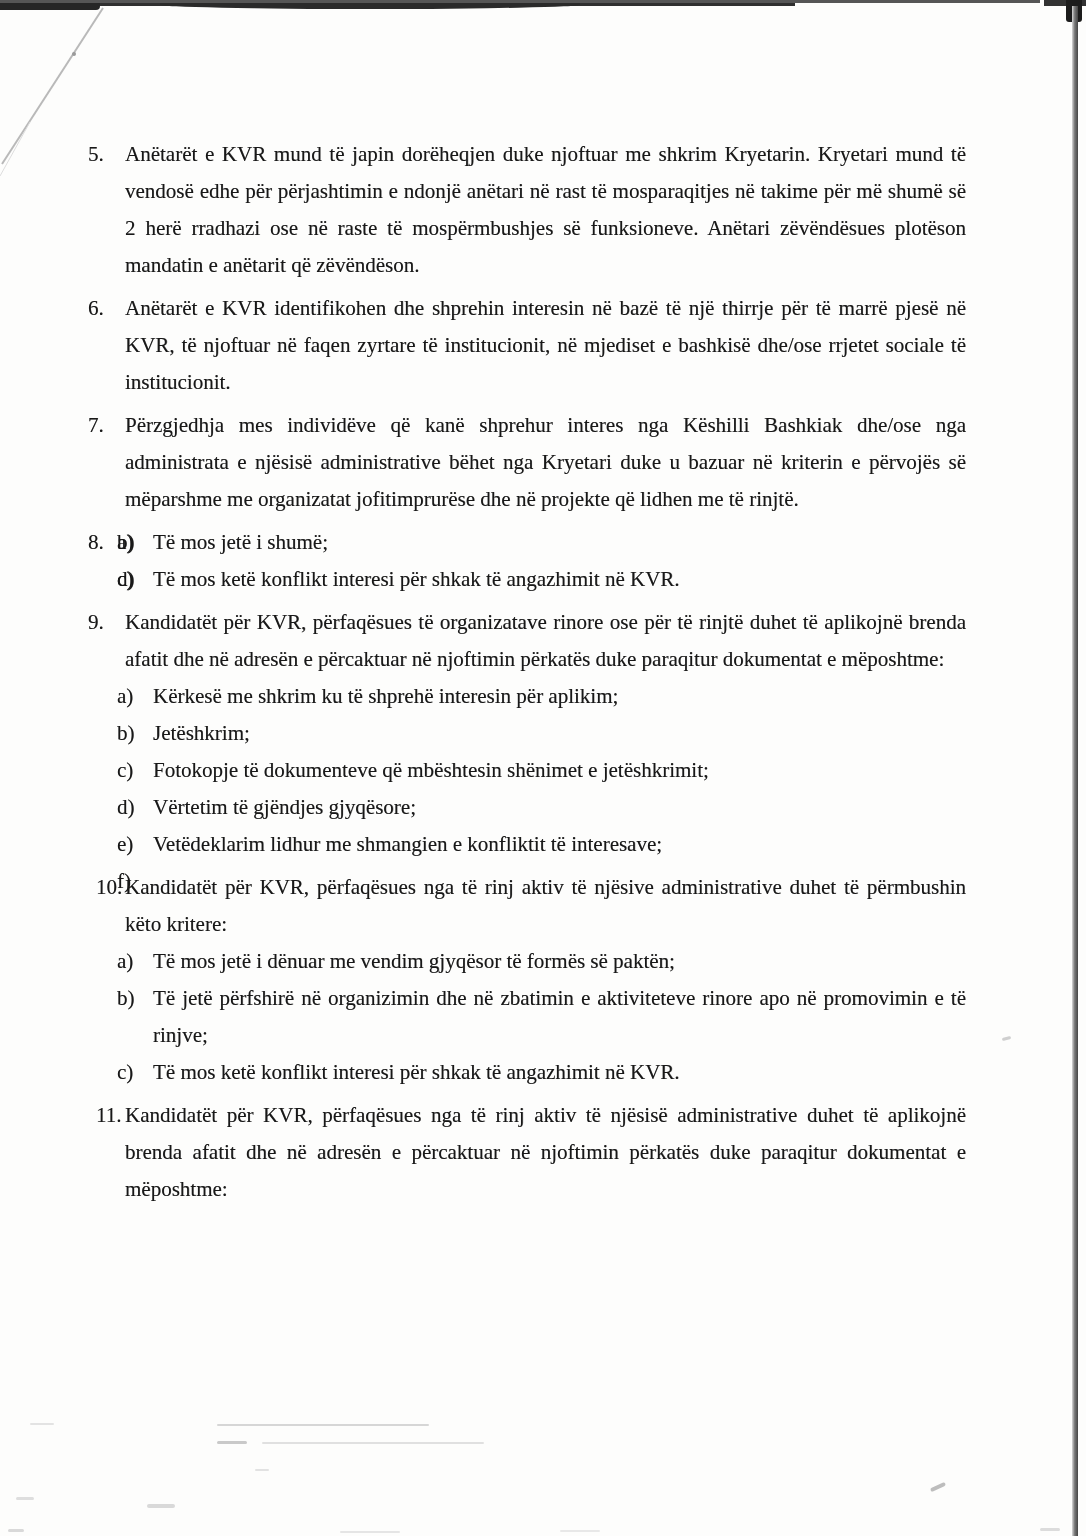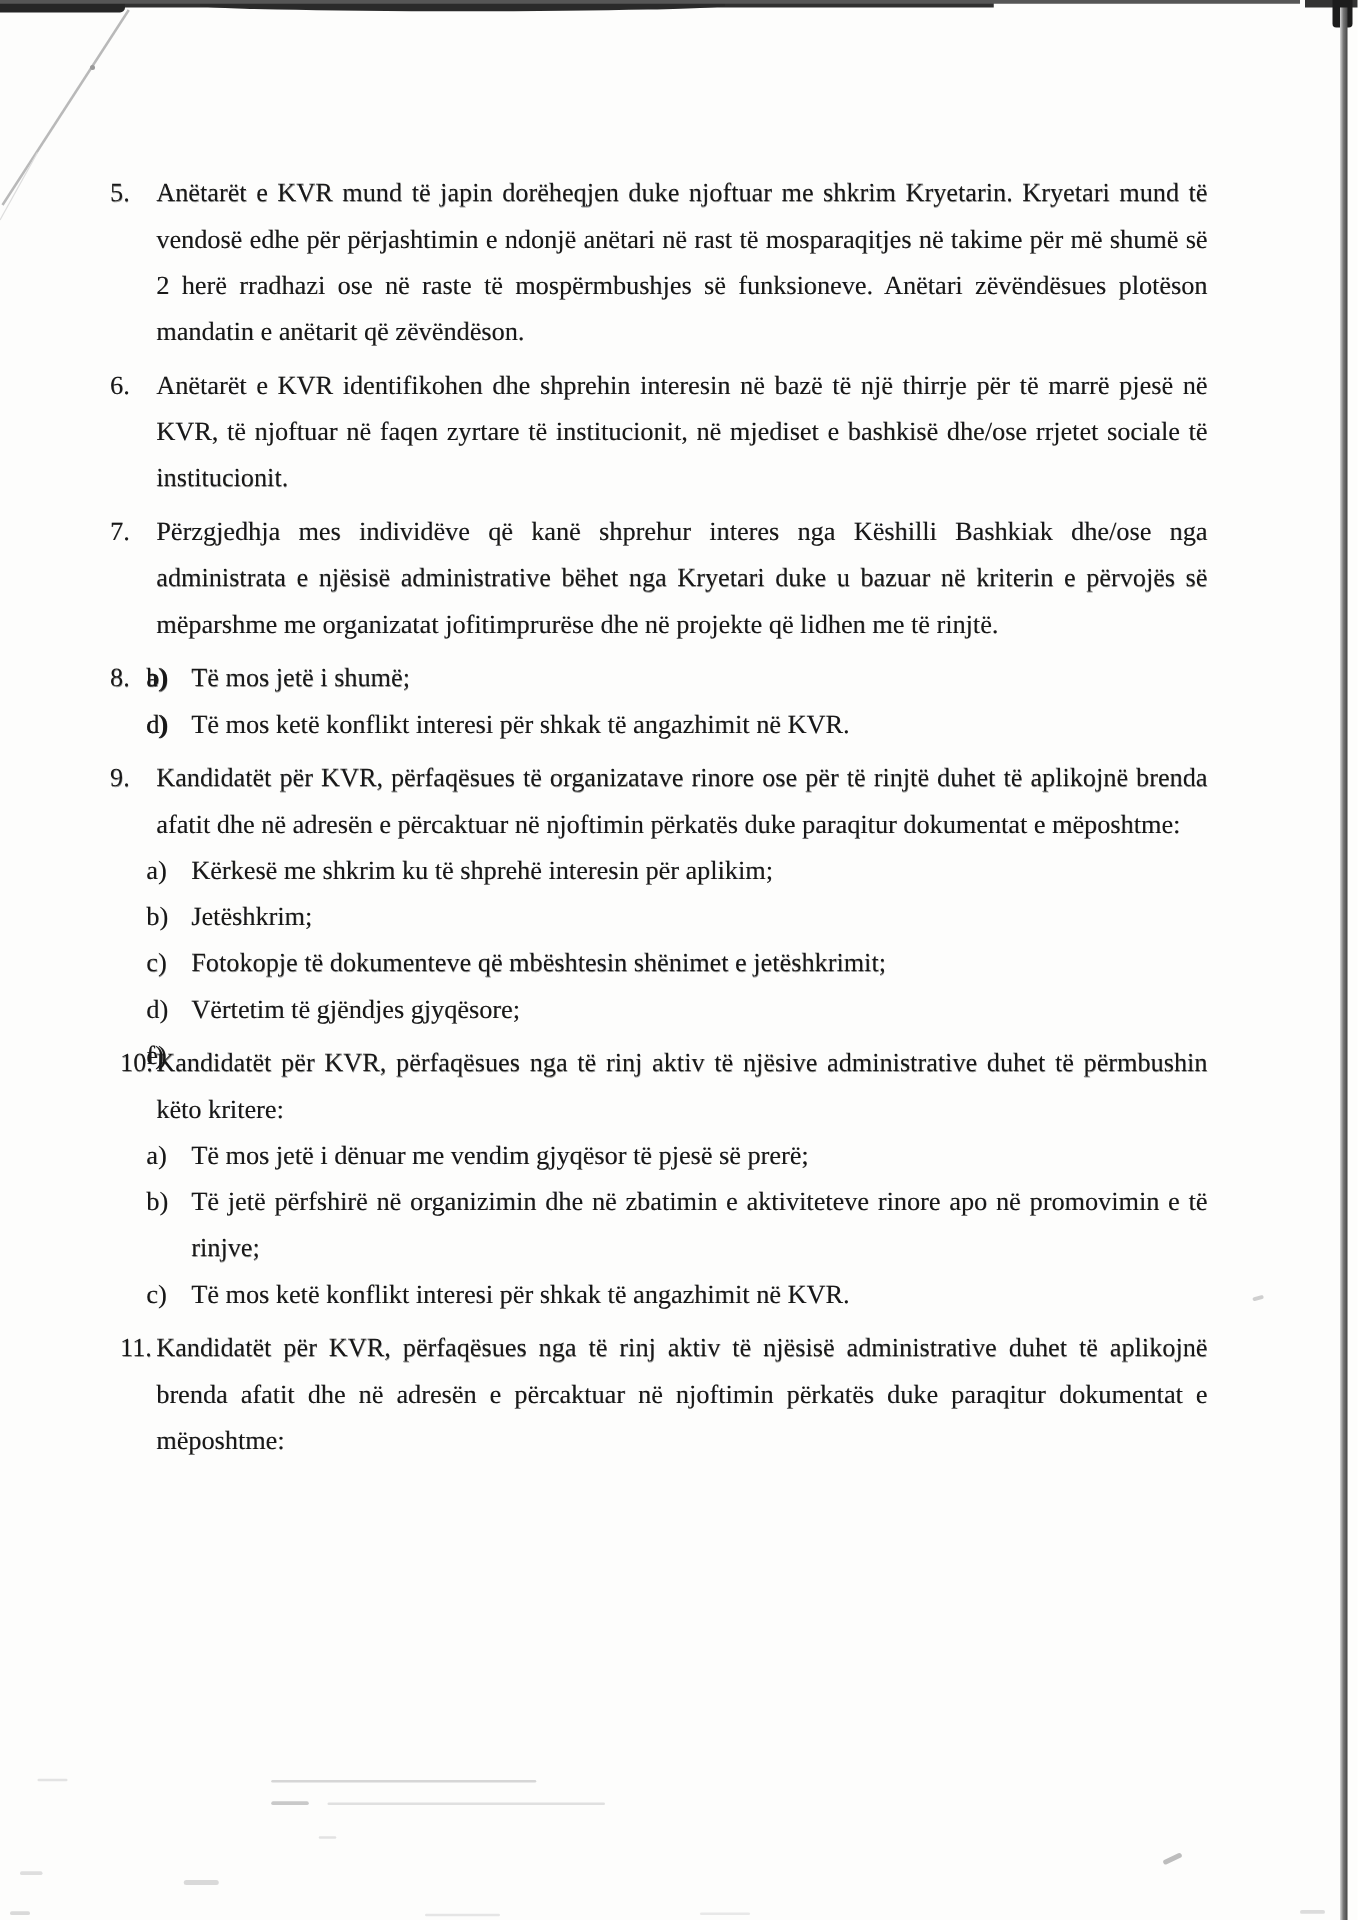--- a/index.html
+++ b/index.html
@@ -151,33 +151,34 @@
           <li class="sub">
     <span class="letter">c)</span>
     <span class="stxt">Fotokopje të dokumenteve që mbështesin shënimet e jetëshkrimit;</span>
   </li>
           <li class="sub">
     <span class="letter">d)</span>
     <span class="stxt">Vërtetim të gjëndjes gjyqësore;</span>
   </li>
           <li class="sub">
     <span class="letter">e)</span>
+    <span class="stxt">Vetëdeklarim lidhur me shmangien e konfliktit të interesave;</span>
   </li>
           <li class="sub">
     <span class="letter">f)</span>
   </li>
         </ol>
   </li>
       <li class="item">
     <span class="num wide">10.</span>
     <div class="txt">Kandidatët për KVR, përfaqësues nga të rinj aktiv të njësive administrative duhet të përmbushin këto kritere:</div>
     <ol class="subs">
           <li class="sub">
     <span class="letter">a)</span>
-    <span class="stxt">Të mos jetë i dënuar me vendim gjyqësor të pjesë së prerë;</span>
+    <span class="stxt">Të mos jetë i dënuar me vendim gjyqësor të formës së paktën;</span>
   </li>
           <li class="sub">
     <span class="letter">b)</span>
     <span class="stxt">Të jetë përfshirë në organizimin dhe në zbatimin e aktiviteteve rinore apo në promovimin e të rinjve;</span>
   </li>
           <li class="sub">
     <span class="letter">c)</span>
     <span class="stxt">Të mos ketë konflikt interesi për shkak të angazhimit në KVR.</span>
   </li>
         </ol>

